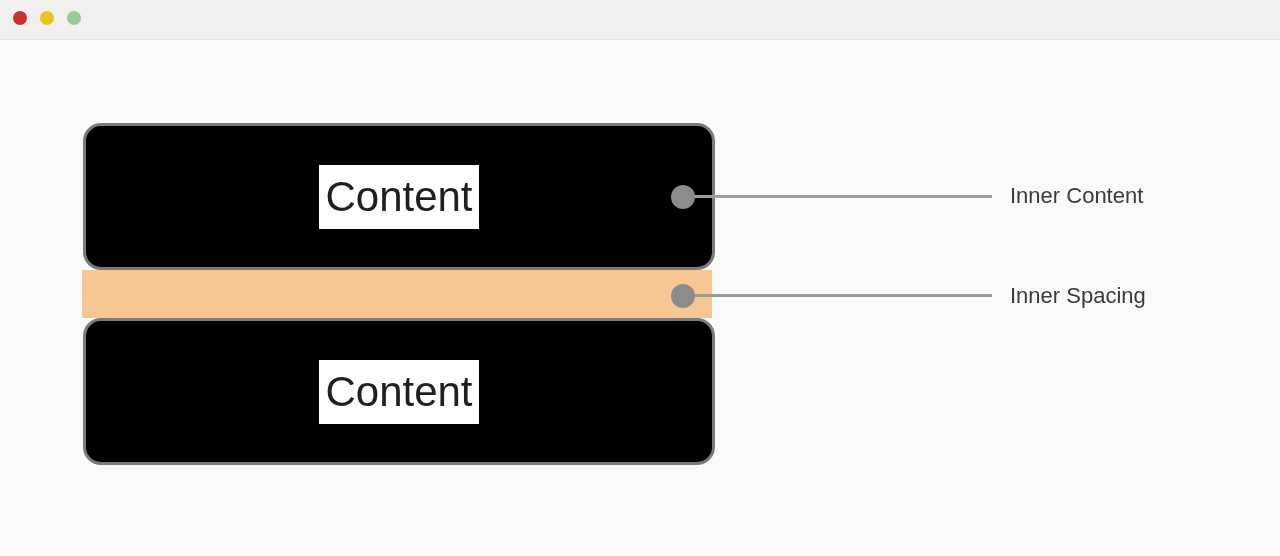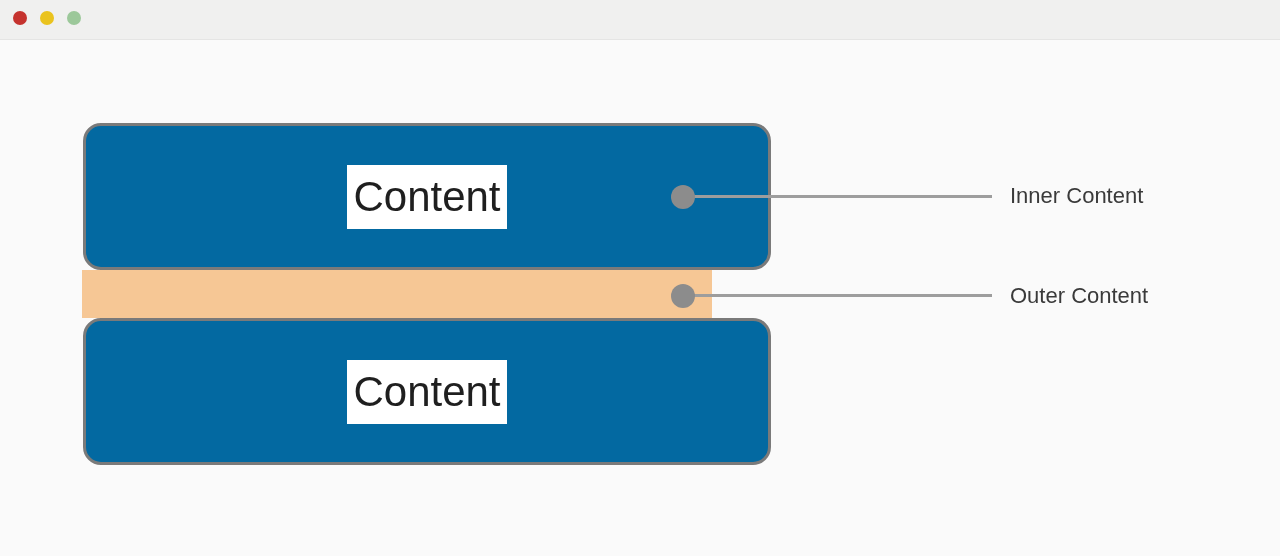--- a/index.html
+++ b/index.html
@@ -37,23 +37,23 @@
   .dot-red    { background: #c5332e; }
   .dot-yellow { background: #eac31e; }
   .dot-green  { background: #9cc89a; }
 
   
   .canvas { position: absolute; inset: 0; }
 
   .content-box {
     position: absolute;
     left: 83px;
-    width: 688px;
+    width: 632px;
     height: 147px;
-    background: #0369a1;
+    background: #000000;
     border: 3px solid #7a7a7a;
     border-radius: 18px;
     display: flex;
     align-items: center;
     justify-content: center;
   }
   .box-top    { top: 123px; }
   .box-bottom { top: 318px; }
 
   .spacing-bar {
@@ -130,17 +130,17 @@
     <div class="content-box box-bottom">
       <span class="content-label">Content</span>
     </div>
 
     <div class="connector-line line-inner"></div>
     <div class="connector-dot dot-inner"></div>
     <div class="annotation annotation-inner">Inner Content</div>
 
     <div class="connector-line line-outer"></div>
     <div class="connector-dot dot-outer"></div>
-    <div class="annotation annotation-outer">Outer Content</div>
+    <div class="annotation annotation-outer">Inner Spacing</div>
 
   </div>
 
 </div>
 
 </body></html>

